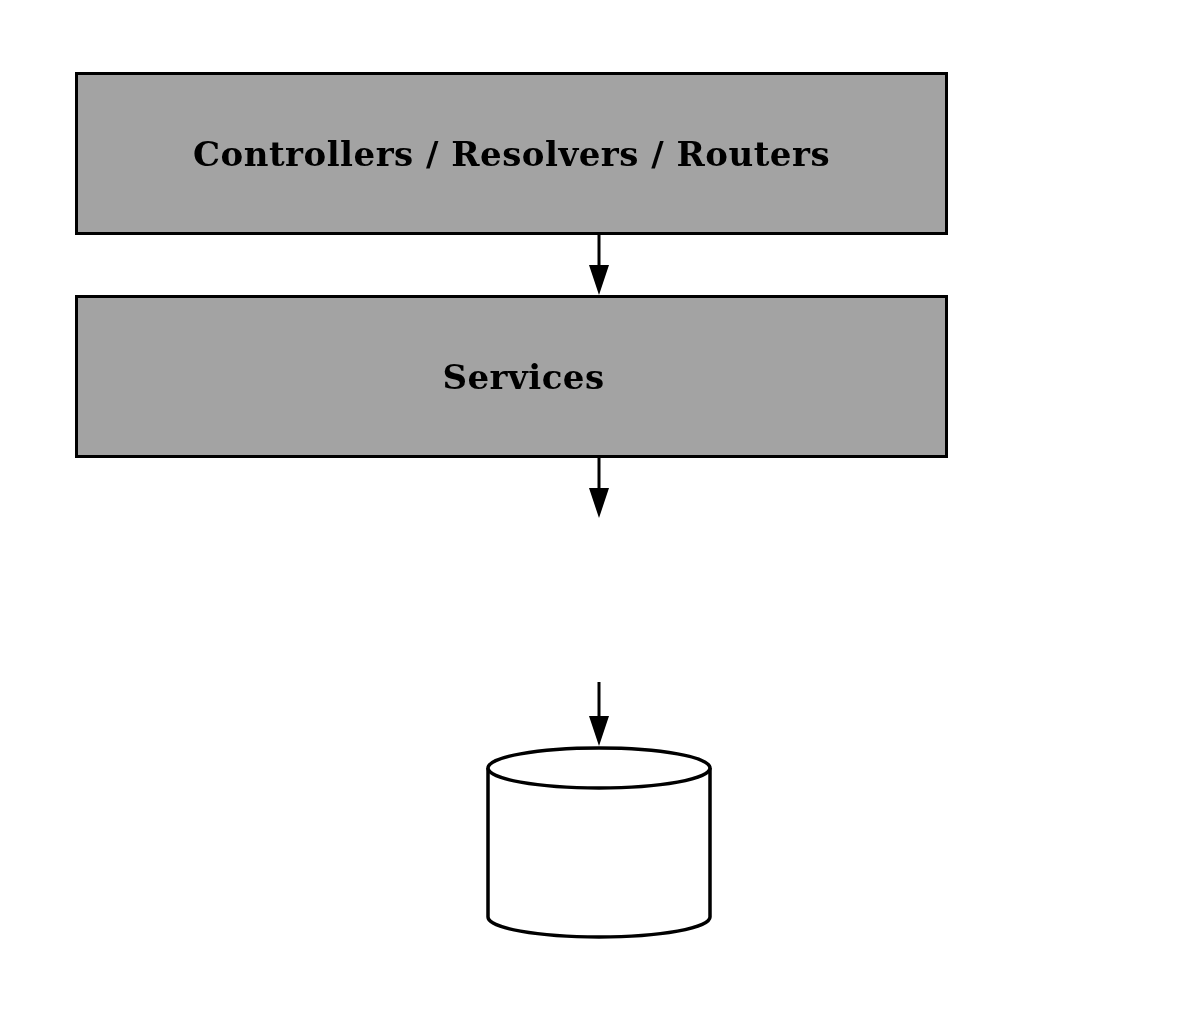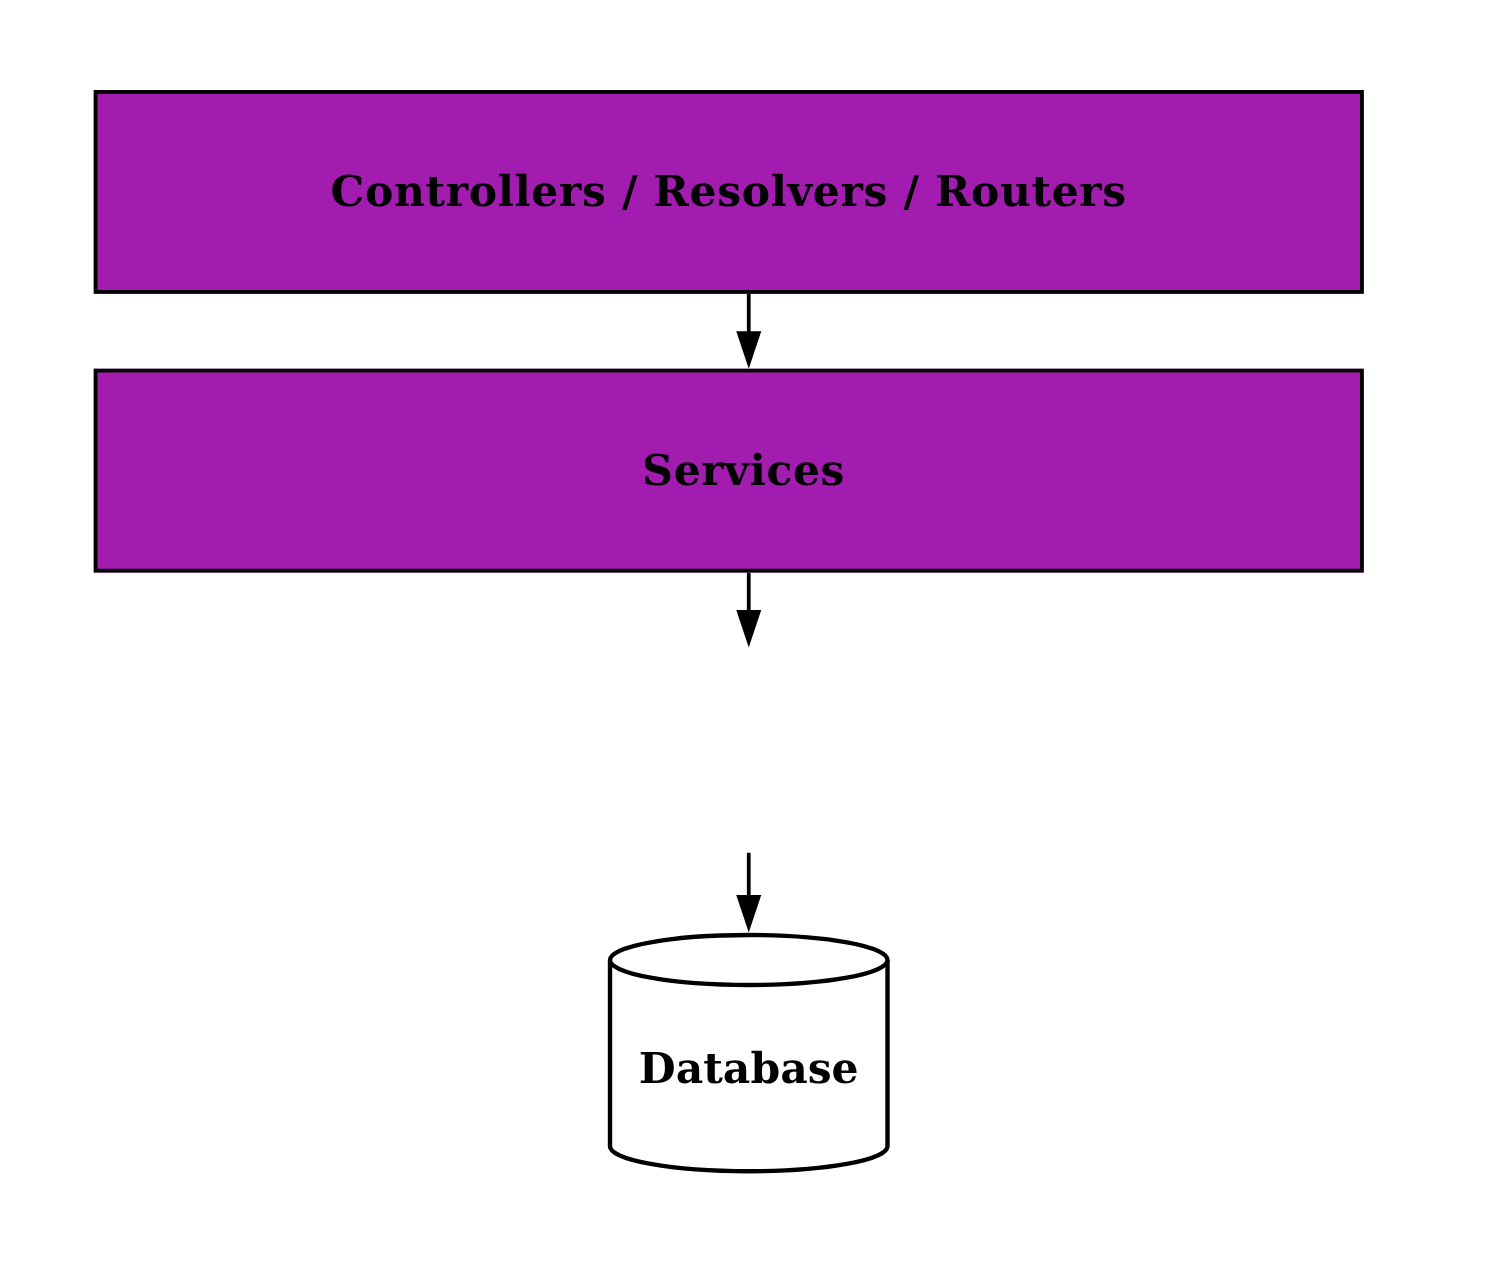--- a/index.html
+++ b/index.html
@@ -11,23 +11,23 @@
     position: relative;
     width: 1200px;
     height: 1013px;
     background: #ffffff;
     font-family: "DejaVu Serif", "Liberation Serif", serif;
     overflow: hidden;
   }
   .layer-box {
     position: absolute;
     left: 75px;
-    width: 1016px;
+    width: 873px;
     height: 163px;
-    background: #a21caf;
+    background: #a3a3a3;
     border: 3px solid #000000;
     box-sizing: border-box;
     display: flex;
     align-items: center;
     justify-content: center;
   }
   .layer-label {
     font-size: 34px;
     font-weight: bold;
     color: #000000;
@@ -100,16 +100,15 @@
       <line x1="15" y1="0" x2="15" y2="38" stroke="#000000" stroke-width="3"></line>
       <polygon points="15,64 5,34 25,34" fill="#000000"></polygon>
     </svg>
   </div>
 
   <div class="cylinder">
     <svg viewBox="0 0 228 196">
       <path d="M3 23 V172 A111 20 0 0 0 225 172 V23" fill="#ffffff" stroke="#000000" stroke-width="3.5"></path>
       <ellipse cx="114" cy="23" rx="111" ry="20" fill="#ffffff" stroke="#000000" stroke-width="3.5"></ellipse>
     </svg>
-    <div class="cylinder-label">Database</div>
   </div>
 
 </div>
 
 </body></html>

